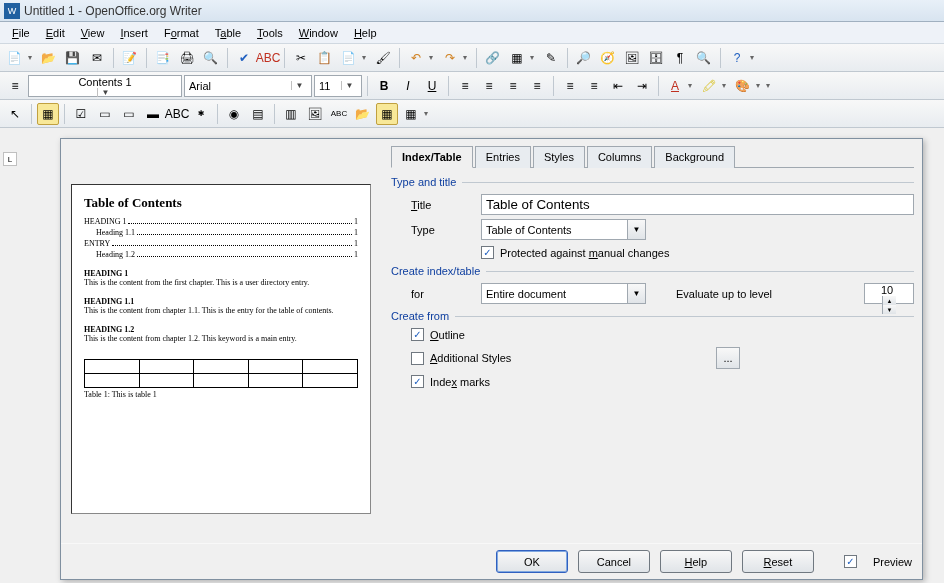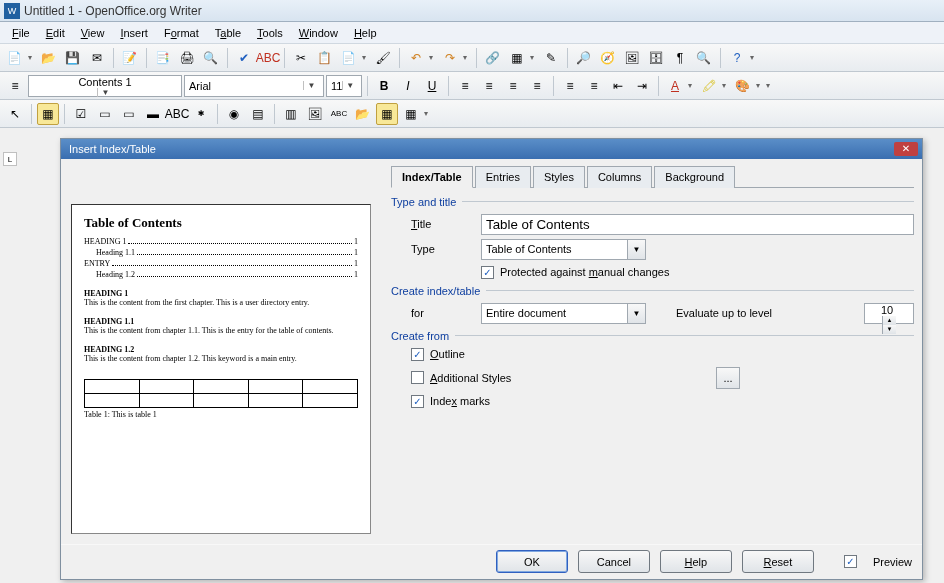--- a/index.html
+++ b/index.html
@@ -18,22 +18,22 @@
 
 .toolbar { height: 28px; background: linear-gradient(#f8f8f8, #e8ecf0); border-bottom: 1px solid #c0c8d0; display: flex; align-items: center; padding: 2px 4px; gap: 2px; }
 .tb-btn { width: 22px; height: 22px; display: flex; align-items: center; justify-content: center; border: 1px solid transparent; border-radius: 2px; cursor: pointer; font-size: 12px; }
 .tb-sep { width: 1px; height: 20px; background: #c0c8d0; margin: 0 3px; }
 .tb-drop { width: 8px; font-size: 8px; color: #666; cursor: pointer; }
 
 .fmt-combo { height: 22px; border: 1px solid #a0a8b0; background: #fff; display: flex; align-items: center; padding: 0 4px; position: relative; }
 .fmt-combo-text { flex: 1; }
 .fmt-combo-arrow { width: 16px; text-align: center; border-left: 1px solid #c0c0c0; font-size: 8px; color: #444; }
 .style-combo { width: 154px; flex-direction: column; }
-.font-combo { width: 140px; }
-.size-combo { width: 36px; align-items: center; }
+.font-combo { width: 128px; }
+.size-combo { width: 48px; align-items: center; }
 
 
 .dialog { position: absolute; left: 60px; top: 138px; width: 863px; height: 442px; background: #f0f0f0; border: 1px solid #8090a0; box-shadow: 2px 2px 6px rgba(0,0,0,0.25); display: flex; flex-direction: column; }
 .dialog-titlebar { height: 20px; background: linear-gradient(#5a8ec8, #3a6eb0); display: flex; align-items: center; justify-content: space-between; padding: 0 4px; }
 .dialog-title { color: #fff; font-size: 11px; padding-left: 4px; }
 .dialog-close { width: 24px; height: 14px; background: #c04040; color: #fff; display: flex; align-items: center; justify-content: center; font-size: 10px; cursor: pointer; border-radius: 2px; }
 
 .dialog-body { flex: 1; display: flex; }
 .preview-pane { width: 322px; background: #f0f0f0; padding: 45px 10px 10px 10px; }
 .preview-doc { width: 300px; height: 330px; background: #fff; border: 1px inset #888; padding: 10px 12px; font-family: "Times New Roman", serif; font-size: 9px; overflow: hidden; }
@@ -210,24 +210,20 @@
   <div class="tb-btn" style="font-size:8px">ABC</div>
   <div class="tb-btn">📂</div>
   <div class="tb-btn" style="background:#f8e898;border-color:#c0a040">▦</div>
   <div class="tb-btn">▦</div>
   <div class="tb-drop">▾</div>
 </div>
 
 <div style="position:absolute;left:3px;top:152px;width:14px;height:14px;border:1px solid #c0c0c0;background:#fff;font-size:8px;display:flex;align-items:center;justify-content:center">L</div>
 
 <div class="dialog">
-  <div class="dialog-titlebar">
-    <div class="dialog-title">Insert Index/Table</div>
-    <div class="dialog-close">✕</div>
-  </div>
   <div class="dialog-body">
 
     <div class="preview-pane">
       <div class="preview-doc">
         <div class="preview-title">Table of Contents</div>
         <div id="toc-lines">
             <div class="toc-line">
               <span class="toc-label">HEADING 1</span>
               <span class="toc-dots"></span>
               <span class="toc-page">1</span>

